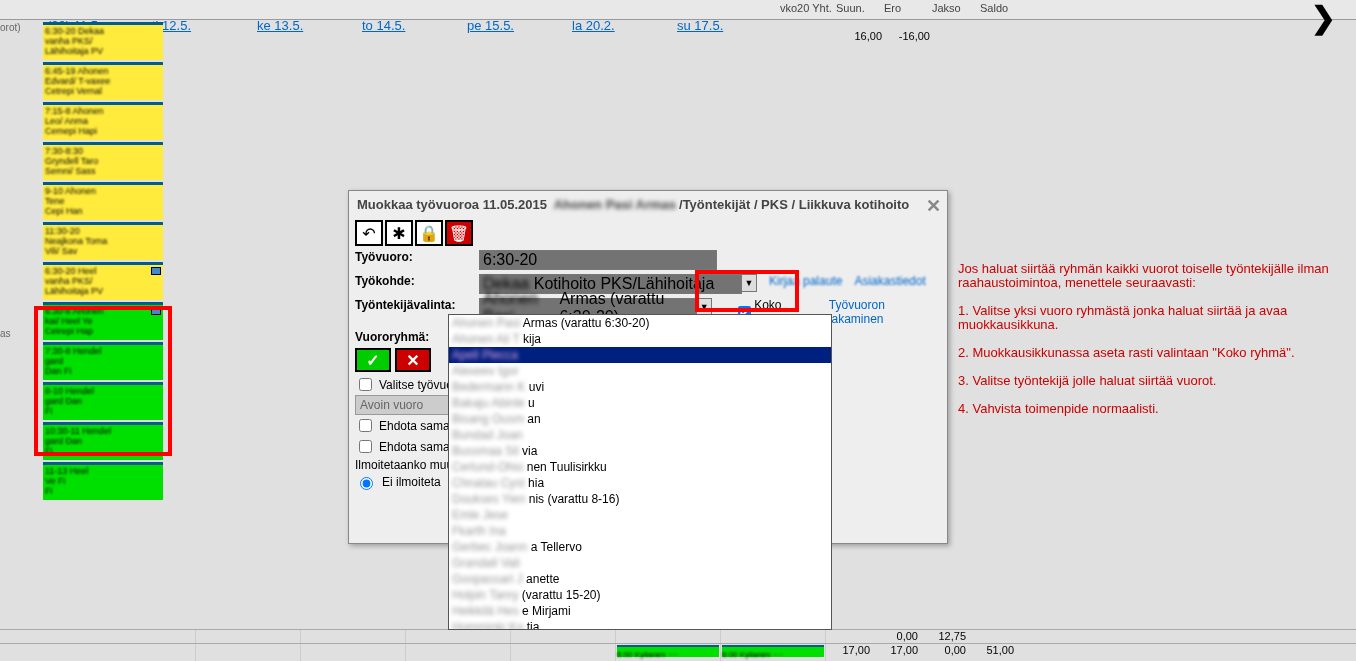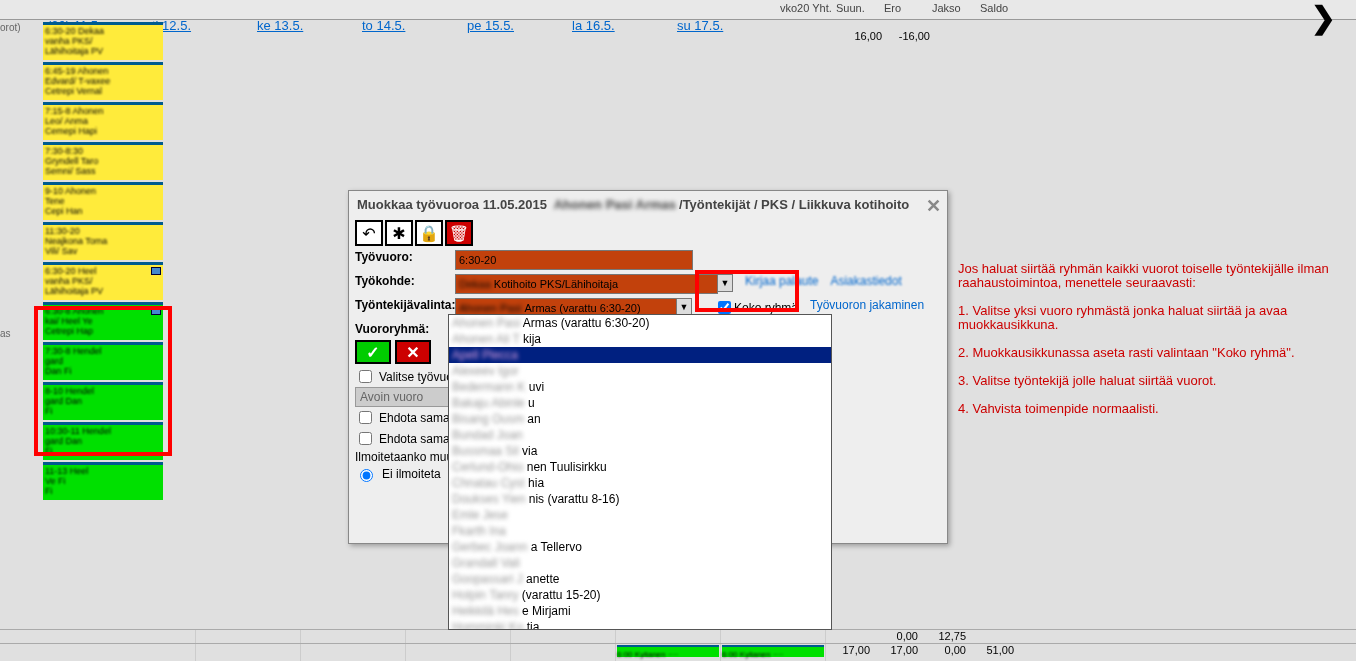--- a/index.html
+++ b/index.html
@@ -23,21 +23,21 @@
 
 .dialog { position: absolute; left: 348px; top: 190px; width: 600px; height: 354px; background: #eee; border: 1px solid #888; box-shadow: 2px 2px 5px rgba(0,0,0,0.3); }
 .dialog-title { padding: 6px 8px; font-size: 13px; font-weight: bold; color: #444; display: flex; align-items: center; }
 .dialog-title .blurred { filter: blur(2px); margin: 0 3px; }
 .dialog-close { position: absolute; right: 6px; top: 4px; font-size: 18px; color: #888; cursor: pointer; font-weight: bold; }
 .toolbar { display: flex; gap: 2px; padding: 2px 6px; }
 .tb-btn { width: 28px; height: 26px; border: 2px solid #000; background: #fff; display: flex; align-items: center; justify-content: center; font-size: 16px; cursor: pointer; }
 .tb-btn.red { background: #c00; color: #fff; }
 .field-row { display: flex; align-items: flex-start; padding: 2px 6px; font-size: 12px; }
 .field-row label { width: 100px; font-weight: bold; }
-.field-row input[type=text], .field-row .combo { border: 1px solid #777; background: #c2410c; padding: 1px 3px; height: 20px; font-size: 11px; }
+.field-row input[type=text], .field-row .combo { border: 1px solid #777; background: #737373; padding: 1px 3px; height: 20px; font-size: 16px; margin-left: 24px; }
 .combo { display: flex; align-items: center; }
 .combo .blurred { filter: blur(2px); }
 .combo-arrow { width: 16px; height: 18px; background: #ddd; border: 1px solid #777; display: inline-flex; align-items: center; justify-content: center; font-size: 9px; margin-left: -1px; cursor: pointer; }
 .link-small { color: #0066cc; font-size: 12px; margin-left: 12px; cursor: pointer; text-decoration: none; }
 .confirm-row { display: flex; gap: 4px; padding: 2px 6px; }
 .confirm-btn { width: 36px; height: 24px; border: 2px solid #000; display: flex; align-items: center; justify-content: center; font-weight: bold; font-size: 16px; cursor: pointer; }
 .confirm-btn.ok { background: #0c0; color: #fff; }
 .confirm-btn.cancel { background: #c00; color: #fff; }
 
 .checkbox-row { padding: 1px 6px; font-size: 12px; display: flex; align-items: center; gap: 4px; }
@@ -74,21 +74,21 @@
 </head>
 <body>
 
 <div class="cal-header">
   <div style="width:43px"></div>
   <div class="day first">(20) 11.5.</div>
   <div class="day">ti 12.5.</div>
   <div class="day">ke 13.5.</div>
   <div class="day">to 14.5.</div>
   <div class="day">pe 15.5.</div>
-  <div class="day">la 16.5.</div>
+  <div class="day">la 20.2.</div>
   <div class="day">su 17.5.</div>
   <div class="colh" style="width:56px">vko20 Yht.</div>
   <div class="colh">Suun.</div>
   <div class="colh">Ero</div>
   <div class="colh">Jakso</div>
   <div class="colh">Saldo</div>
 </div>
 <div class="arrow-next">❯</div>
 
 <div style="position:absolute;left:0;top:22px;font-size:10px;color:#666">orot)</div>

